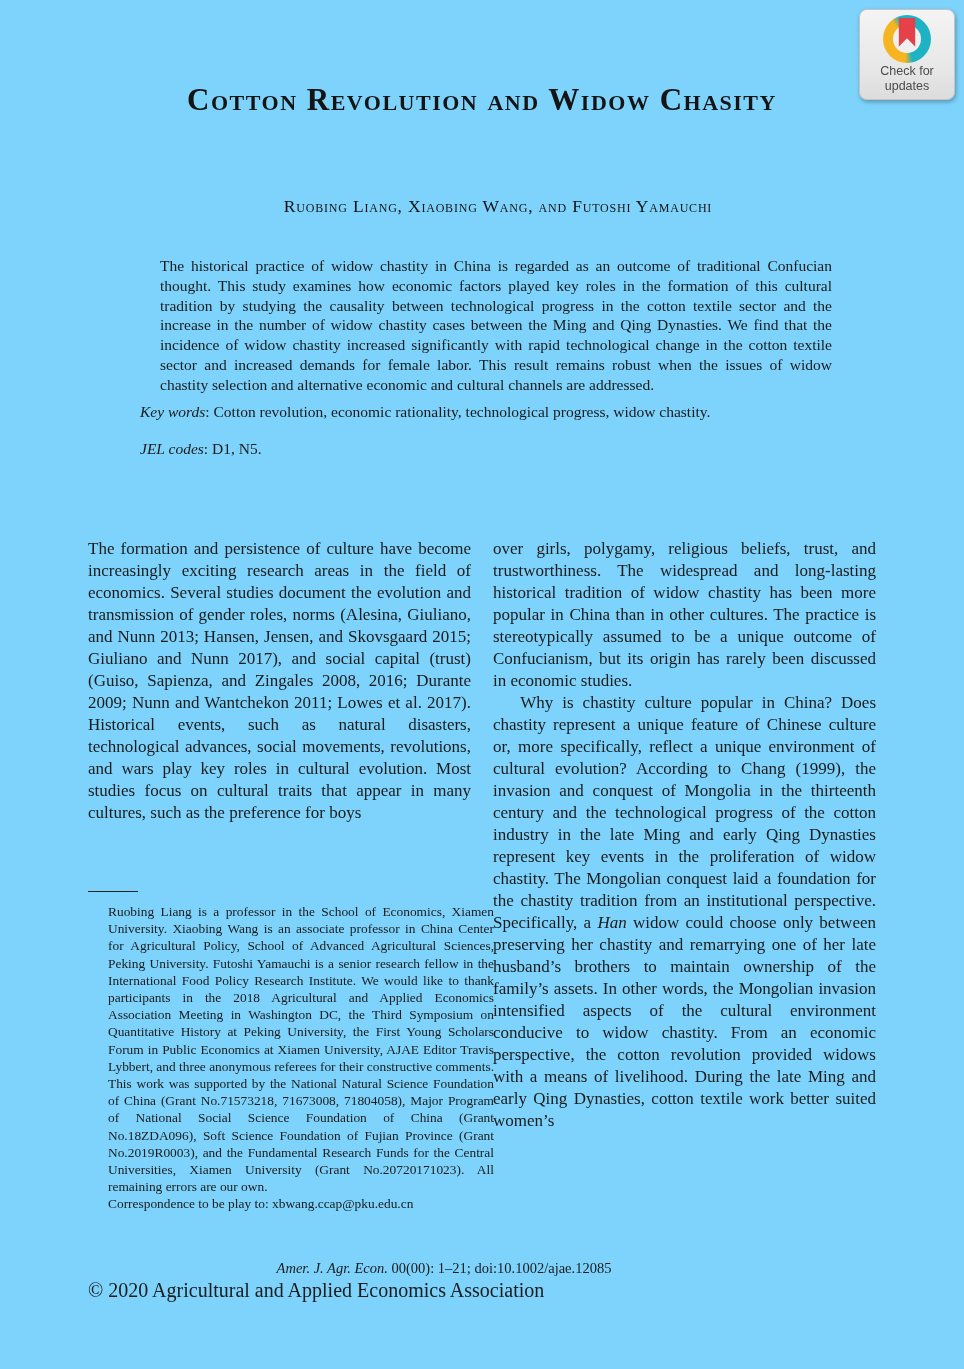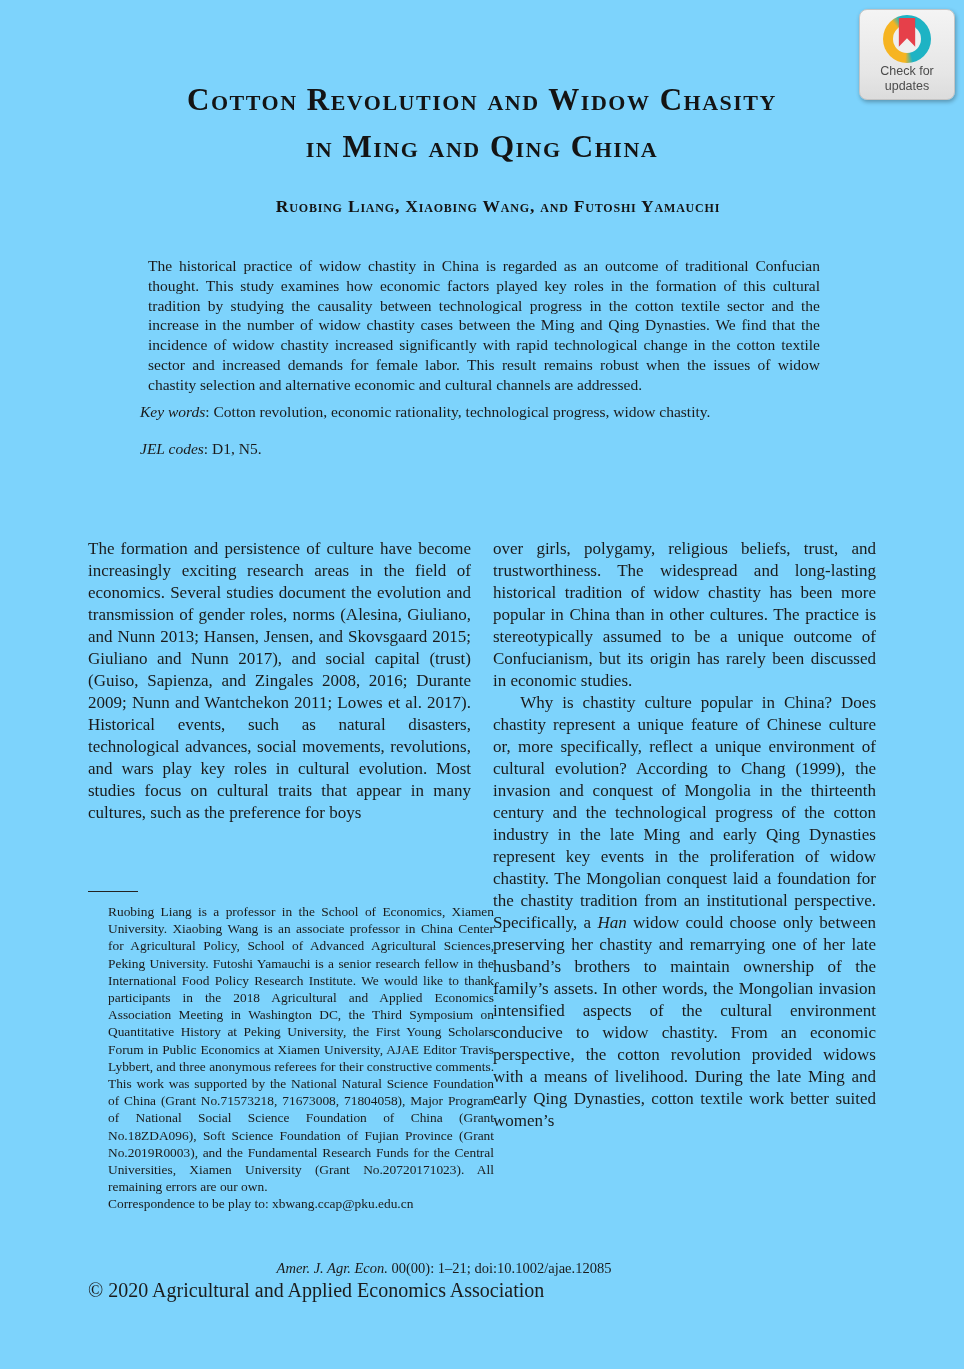--- a/index.html
+++ b/index.html
@@ -45,30 +45,30 @@
   
   .title {
     position: absolute; left: 0; top: 76px; width: 964px;
     text-align: center; font-weight: bold;
     font-variant: small-caps;
     font-size: 31px; line-height: 47px; letter-spacing: 1.5px;
     color: #141414;
   }
   .authors {
     position: absolute; left: 0; top: 196px; width: 964px;
-    text-align: center; font-weight: bold;
+    text-align: center; font-weight: normal;
     font-variant: small-caps;
     font-size: 17.5px; letter-spacing: 0.8px;
     color: #141414;
     padding-left: 32px;
   }
 
   
   .abstract {
-    position: absolute; left: 148px; top: 256px; width: 672px;
+    position: absolute; left: 160px; top: 256px; width: 672px;
     font-size: 15.5px; line-height: 19.8px; text-align: justify;
   }
   .meta-line { position: absolute; left: 140px; width: 672px; font-size: 15.5px; }
   .kw { top: 403px; }
   .jel { top: 440px; }
   .it { font-style: italic; }
 
   
   .col {
     position: absolute; top: 538px; width: 383px;
@@ -108,21 +108,20 @@
     <div class="ring">
       <div class="ring-inner"></div>
       <div class="bookmark"></div>
     </div>
     <div class="badge-text">Check for</div>
     <div class="badge-text">updates</div>
   </div>
 
   <div class="title">
     <div>Cotton Revolution and Widow Chasity</div>
-    <div>in Ming and Qing China</div>
   </div>
 
   <div class="authors">Ruobing Liang, Xiaobing Wang, and Futoshi Yamauchi</div>
 
   <div class="abstract">The historical practice of widow chastity in China is regarded as an outcome of traditional Confucian thought. This study examines how economic factors played key roles in the formation of this cultural tradition by studying the causality between technological progress in the cotton textile sector and the increase in the number of widow chastity cases between the Ming and Qing Dynasties. We find that the incidence of widow chastity increased significantly with rapid technological change in the cotton textile sector and increased demands for female labor. This result remains robust when the issues of widow chastity selection and alternative economic and cultural channels are addressed.</div>
 
   <div class="meta-line kw">
     <span class="it">Key words</span><span>:  Cotton revolution, economic rationality, technological progress, widow chastity.</span>
   </div>
 

